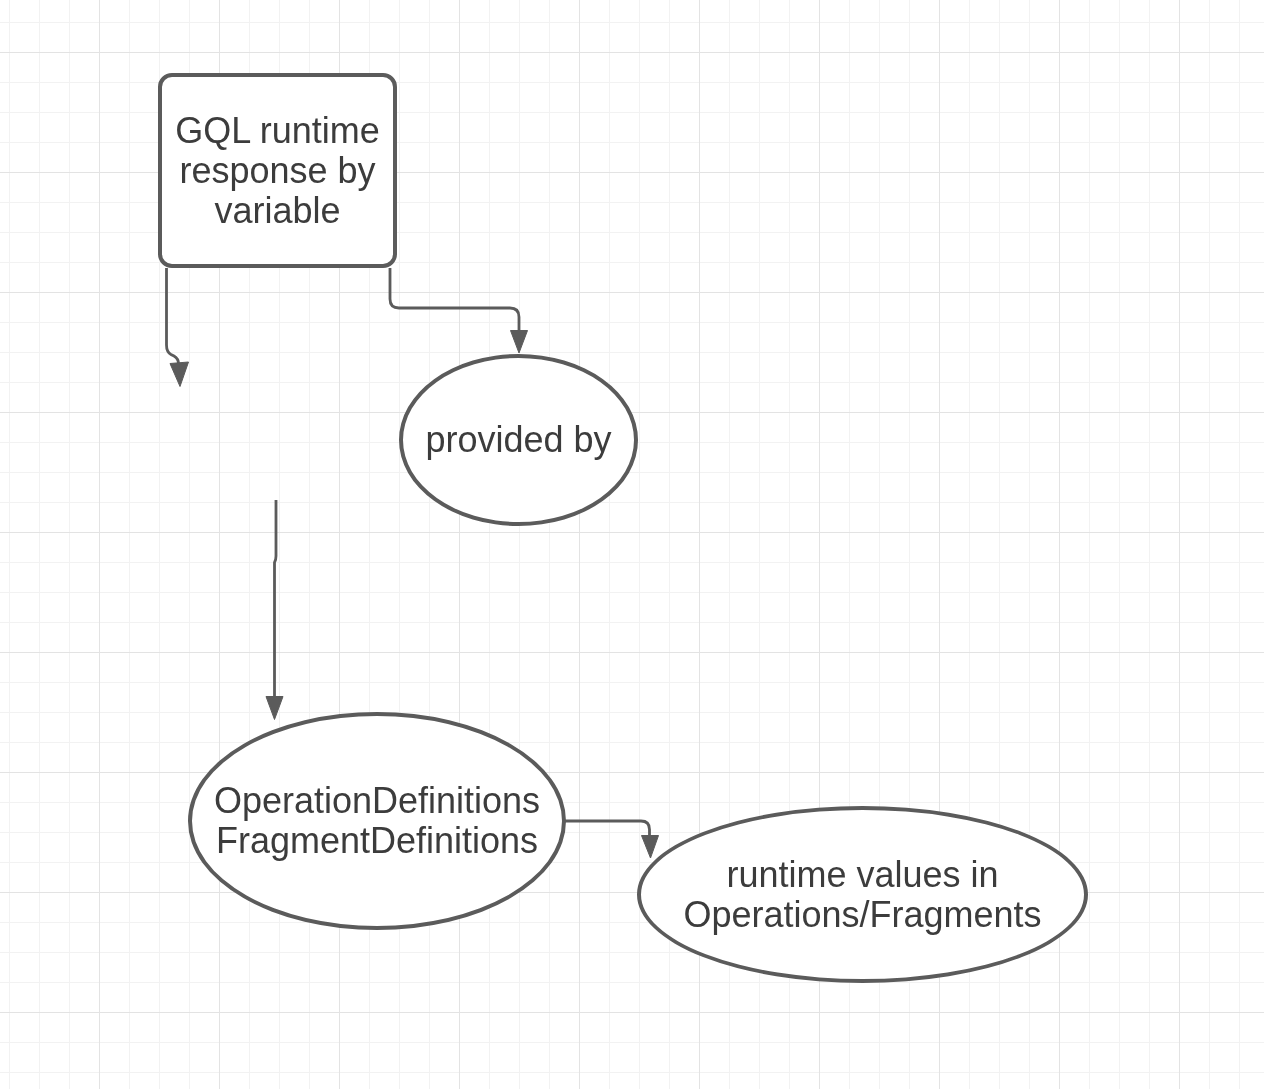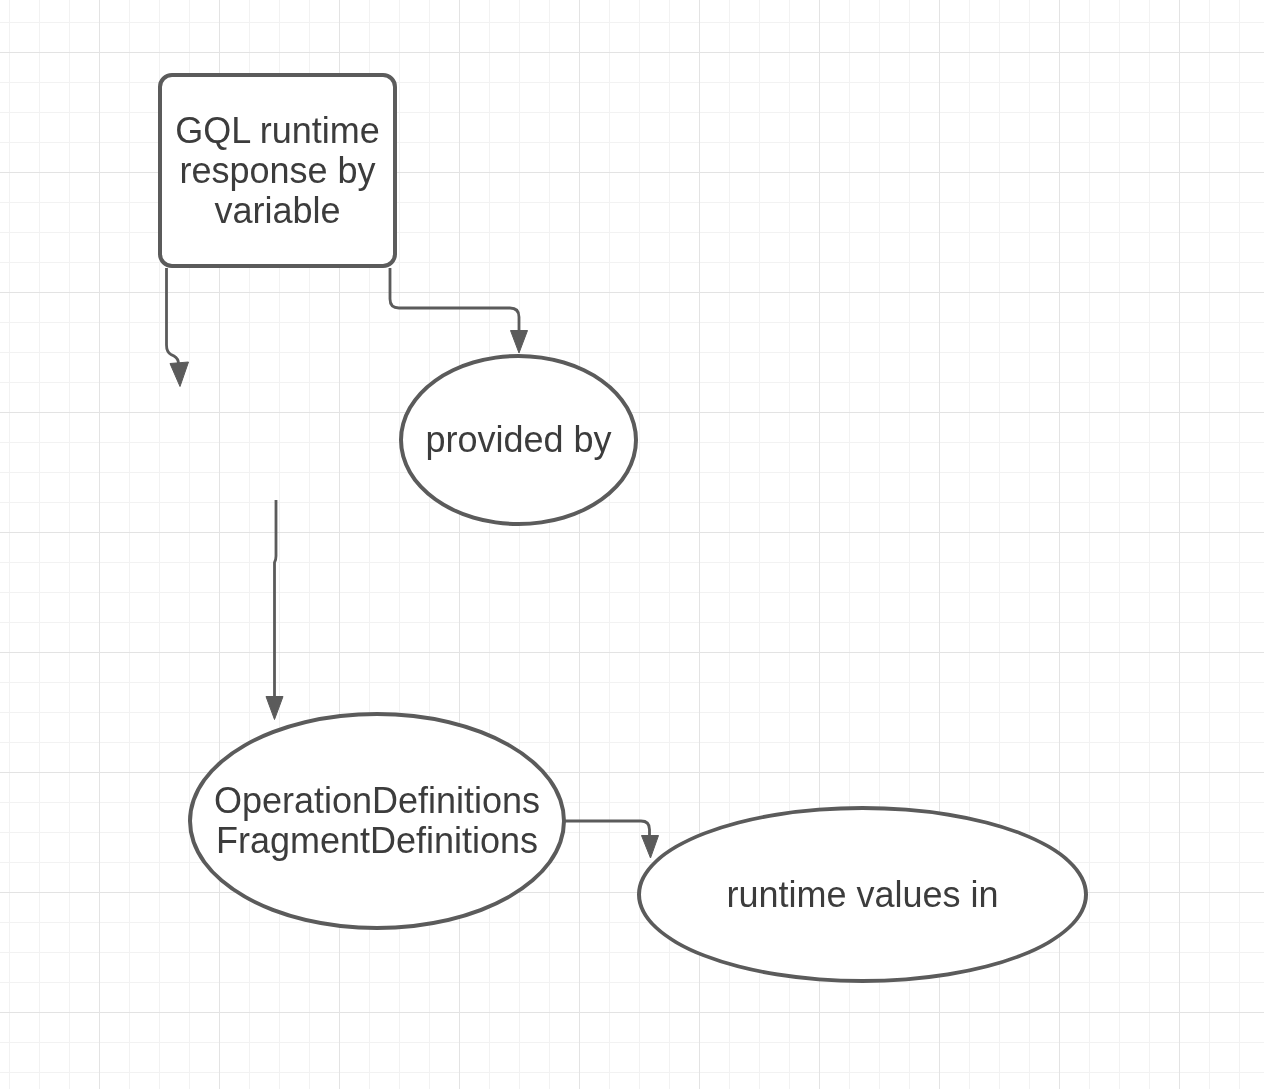--- a/index.html
+++ b/index.html
@@ -103,16 +103,17 @@
   <div class="node ellipse" style="left:188px; top:712px; width:378px; height:218px;">
     <div class="label">
       <span>OperationDefinitions</span>
       <span>FragmentDefinitions</span>
     </div>
   </div>
 
   <div class="node ellipse" style="left:637px; top:806px; width:451px; height:177px;">
     <div class="label">
       <span>runtime values in</span>
+      <span>Operations/Fragments</span>
     </div>
   </div>
 
 </div>
 
 </body></html>

